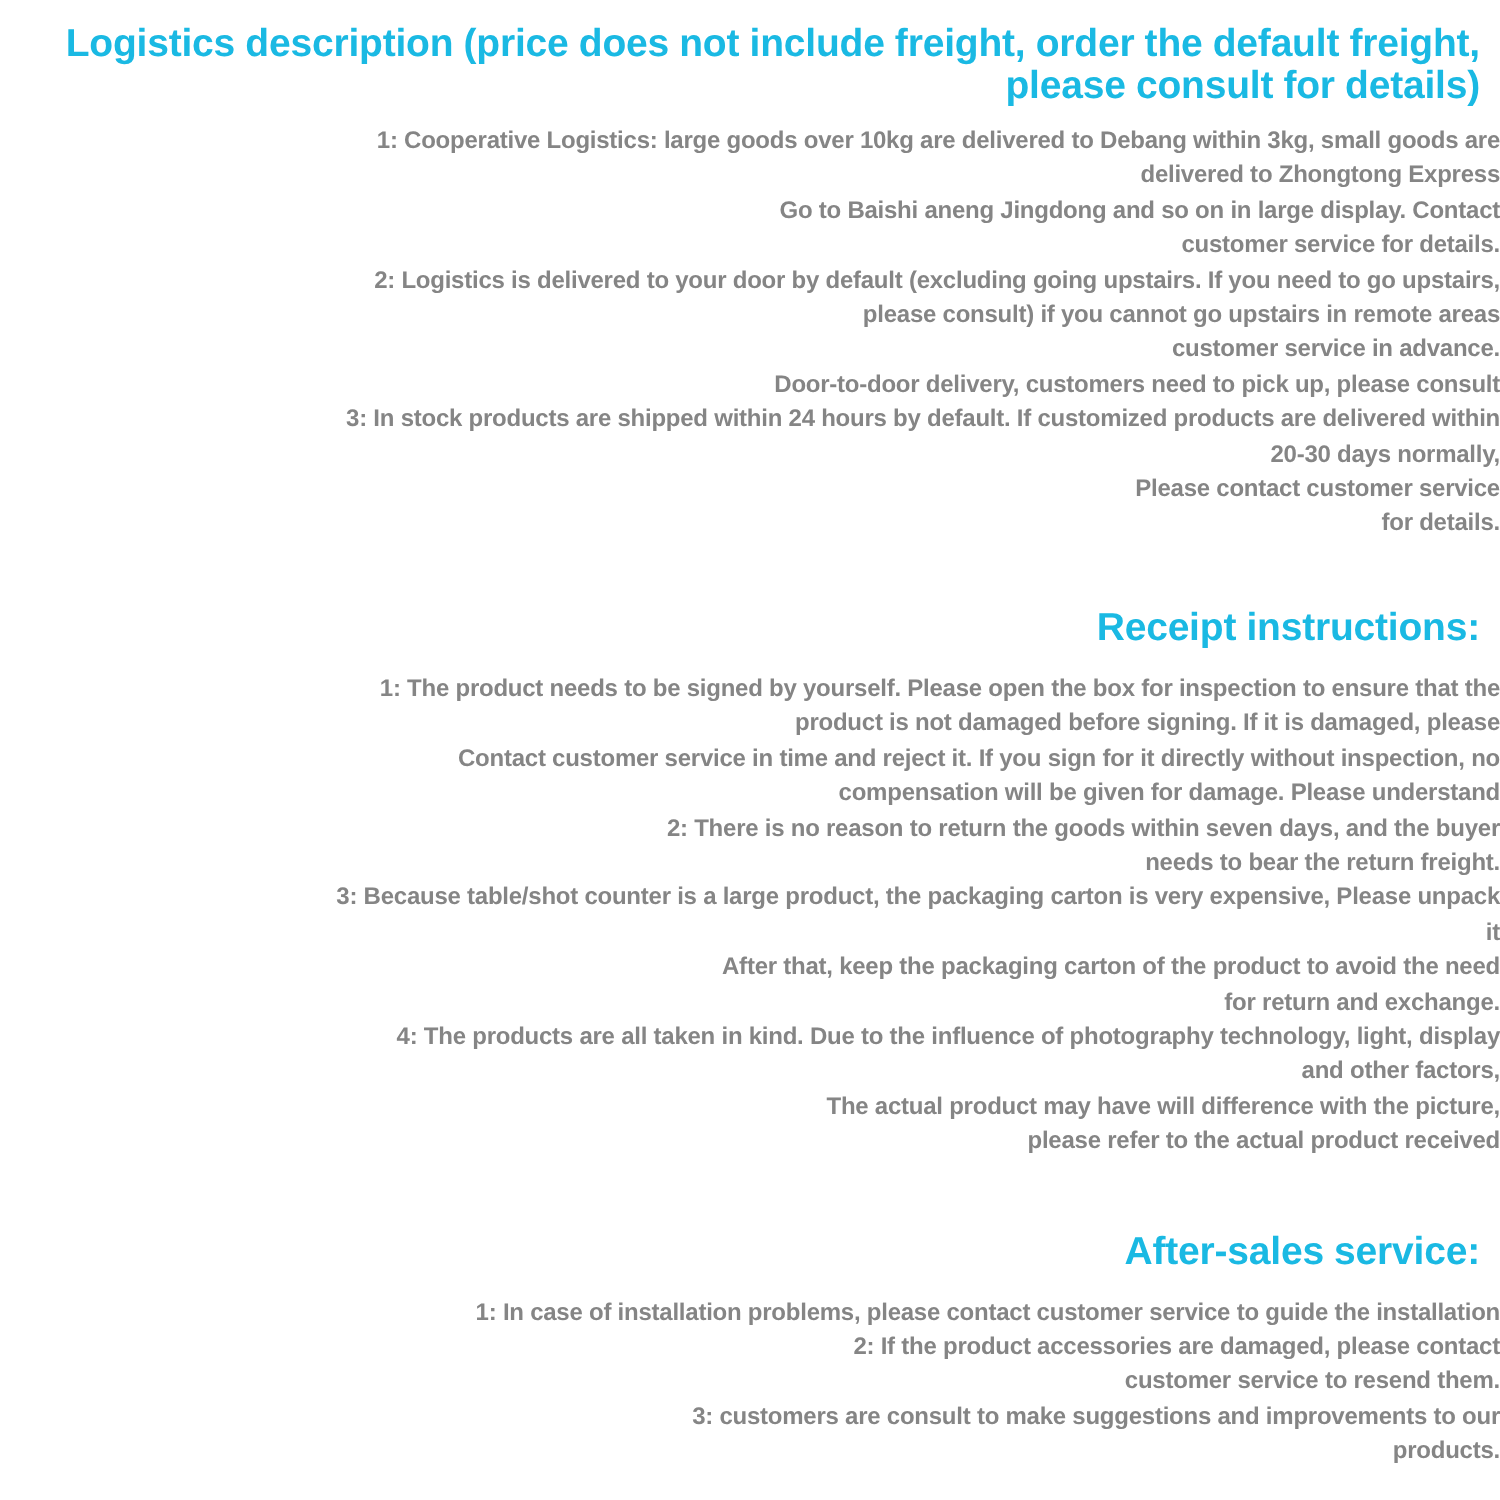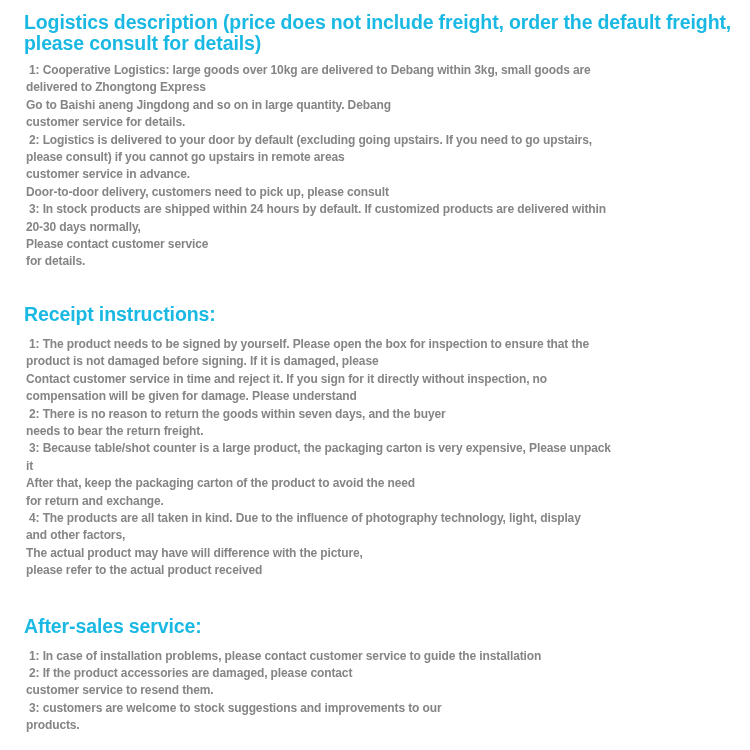--- a/index.html
+++ b/index.html
@@ -13,20 +13,21 @@
     font-family: "Liberation Sans", "DejaVu Sans", sans-serif;
     overflow: hidden;
   }
   .page {
     position: relative;
     width: 750px;
     height: 750px;
     box-sizing: border-box;
     padding: 0;
     background: #ffffff;
+    text-align: right;
   }
   .section {
     padding: 0;
   }
   .section-heading {
     color: #1ab9e3;
     font-size: 19.5px;
     font-weight: bold;
     line-height: 21px;
     letter-spacing: -0.1px;
@@ -79,21 +80,21 @@
 <div class="page">
 
   <div class="section">
     <h2 class="section-heading sec1-heading">
       <span>Logistics description (price does not include freight, order the default</span>
       <span>freight, please consult for details)</span>
     </h2>
     <div class="body-block sec1-body">
       <div class="line lead">1: Cooperative Logistics: large goods over 10kg are delivered to Debang within 3kg, small goods are</div>
       <div class="line cont">delivered to Zhongtong Express</div>
-      <div class="line cont">Go to Baishi aneng Jingdong and so on in large quantity. Debang</div>
+      <div class="line cont">Go to Baishi aneng Jingdong and so on in large display. Contact</div>
       <div class="line cont">customer service for details.</div>
       <div class="line lead">2: Logistics is delivered to your door by default (excluding going upstairs. If you need to go upstairs,</div>
       <div class="line cont">please consult) if you cannot go upstairs in remote areas</div>
       <div class="line cont">customer service in advance.</div>
       <div class="line cont">Door-to-door delivery, customers need to pick up, please consult</div>
       <div class="line lead">3: In stock products are shipped within 24 hours by default. If customized products are delivered within</div>
       <div class="line cont">20-30 days normally,</div>
       <div class="line cont">Please contact customer service</div>
       <div class="line cont">for details.</div>
     </div>
@@ -122,18 +123,18 @@
   </div>
 
   <div class="section">
     <h2 class="section-heading sec3-heading">
       <span>After-sales service:</span>
     </h2>
     <div class="body-block sec3-body">
       <div class="line lead">1: In case of installation problems, please contact customer service to guide the installation</div>
       <div class="line lead">2: If the product accessories are damaged, please contact</div>
       <div class="line cont">customer service to resend them.</div>
-      <div class="line lead">3: customers are welcome to stock suggestions and improvements to our</div>
+      <div class="line lead">3: customers are consult to make suggestions and improvements to our</div>
       <div class="line cont">products.</div>
     </div>
   </div>
 
 </div>
 
 </body></html>

